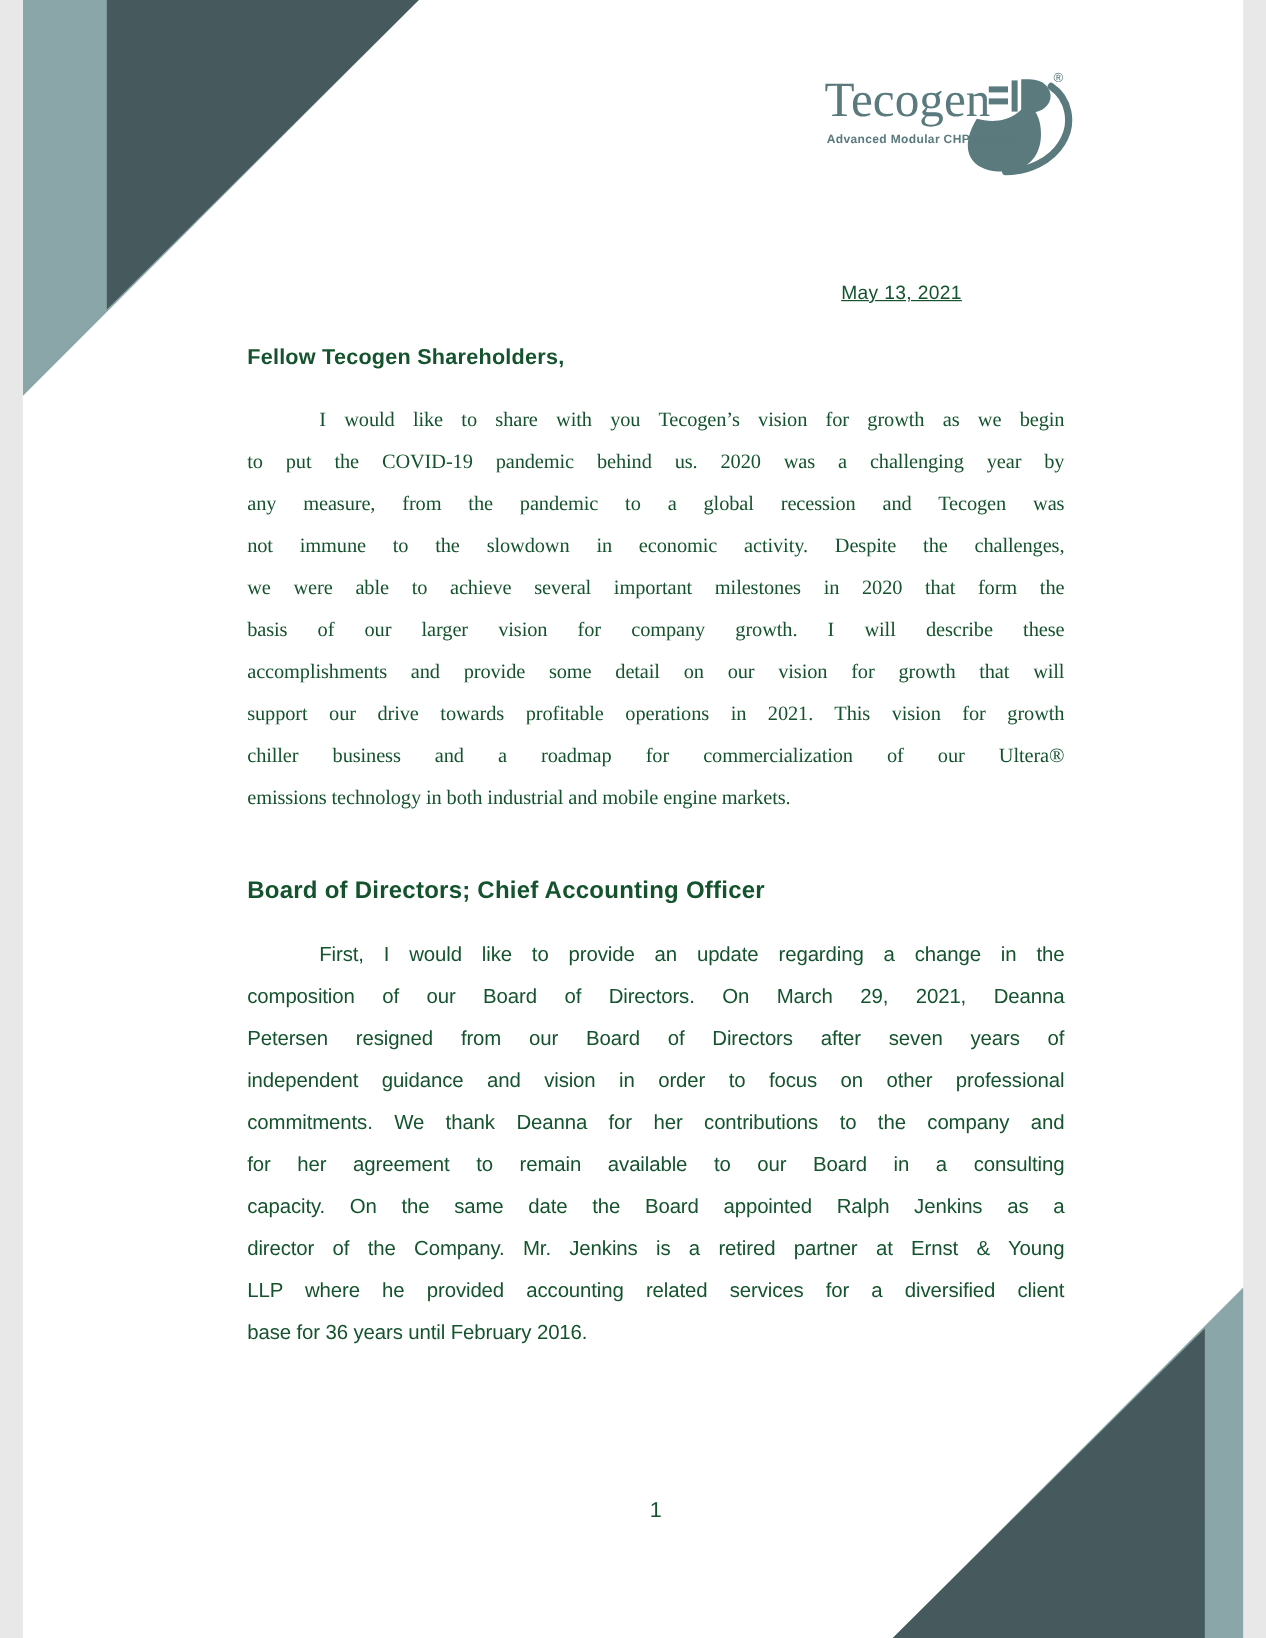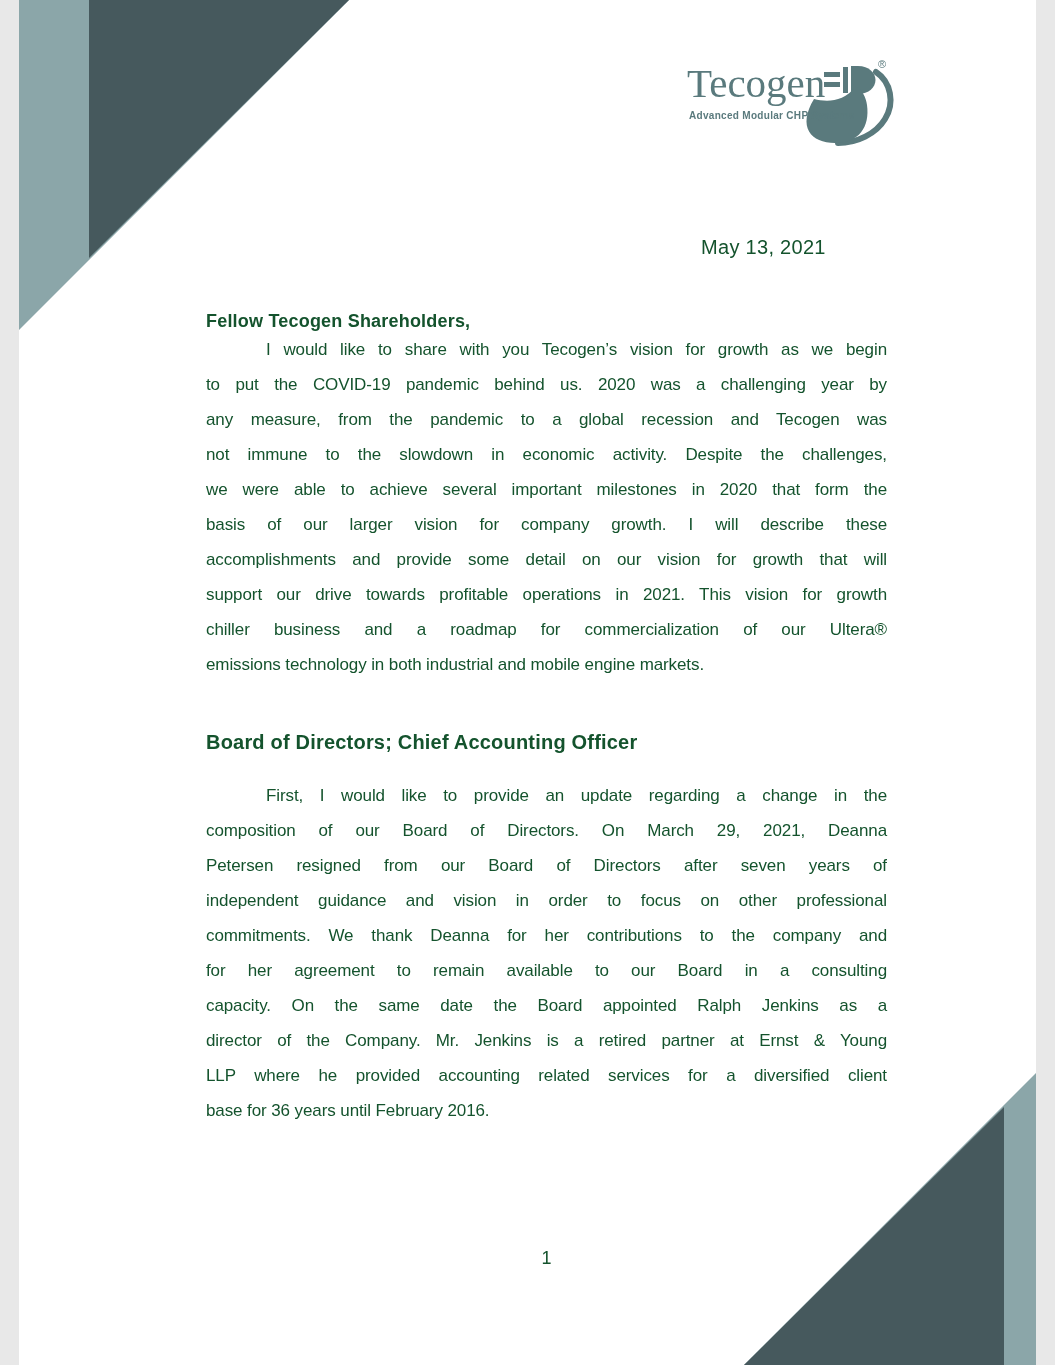--- a/index.html
+++ b/index.html
@@ -33,48 +33,48 @@
     right: 187px;
     text-align: right;
     font-size: 20px;
     line-height: 26px;
     letter-spacing: 0.4px;
   }
   .date-line {
     position: absolute;
     left: 682px;
     top: 236px;
-    font-size: 20px;
+    font-size: 16px;
     letter-spacing: 0.3px;
+    text-decoration: underline;
   }
   .salutation {
     position: absolute;
     left: 187px;
     top: 287px;
     width: 681px;
     font-size: 18px;
     font-weight: bold;
     letter-spacing: 0.2px;
-    margin-top: 24px;
   }
   .section-heading {
     position: absolute;
     left: 187px;
     top: 731px;
     width: 681px;
     font-size: 20px;
     font-weight: bold;
     letter-spacing: 0.2px;
   }
   .para {
     position: absolute;
     left: 187px;
     width: 681px;
   }
-  #para1 { top: 332px; }
+  #para1 { top: 332px; font-family: Liberation Serif, serif; }
   #para2 { top: 778px; }
   .line {
     font-size: 17px;
     line-height: 35px;
     letter-spacing: -0.1px;
     text-align: justify;
     text-align-last: justify;
     white-space: normal;
   }
   .line.first { text-indent: 60px; }

